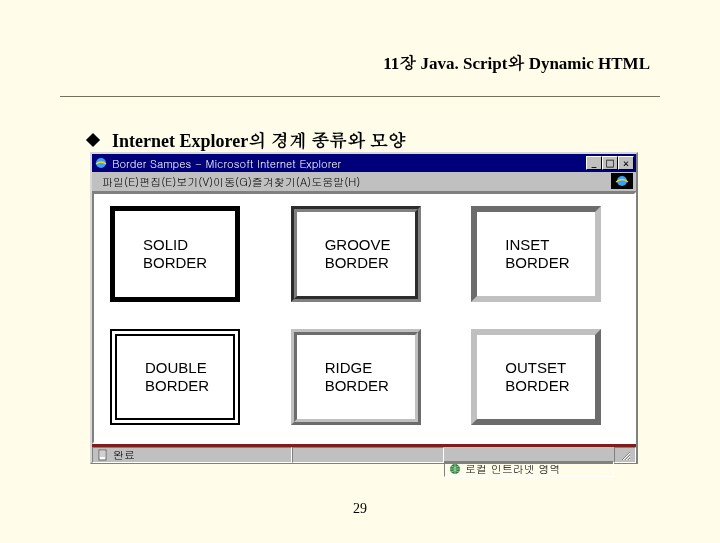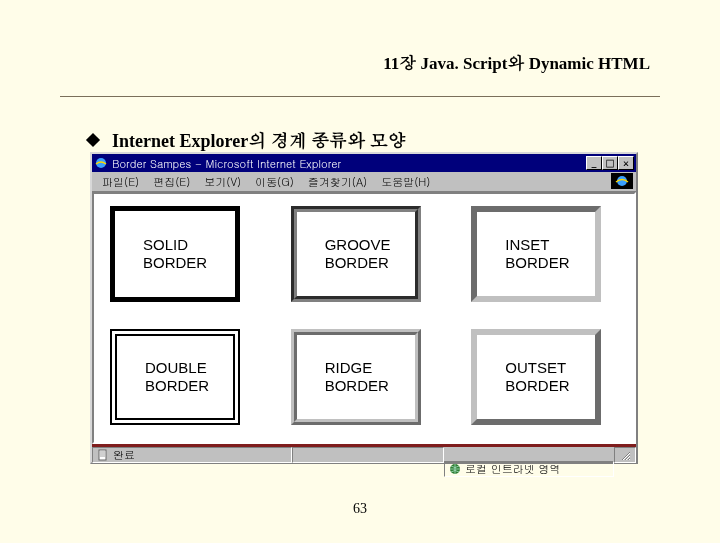--- a/index.html
+++ b/index.html
@@ -79,21 +79,20 @@
     background: #c0c0c0;
     border: 1px solid #000;
     border-top-color: #fff;
     border-left-color: #fff;
     display: flex; align-items: center; justify-content: center;
     font-size: 9px; font-weight: bold; color: #000;
     line-height: 1;
   }
   .menubar {
     display: flex;
-    gap: 14px;
     padding: 2px 10px;
     background: #c0c0c0;
     border-bottom: 1px solid #808080;
     align-items: center;
     position: relative;
   }
   .menubar-item { font-size: 11px; color: #000; }
   .menubar .e-logo {
     position: absolute;
     right: 3px;
@@ -251,15 +250,15 @@
       <div class="status-cell sc-grip">
         <svg width="12" height="12" viewBox="0 0 12 12">
           <path d="M3 11 L11 3 M6 11 L11 6 M9 11 L11 9" stroke="#808080" stroke-width="1"></path>
           <path d="M4 11 L11 4 M7 11 L11 7 M10 11 L11 10" stroke="#fff" stroke-width="1"></path>
         </svg>
       </div>
     </div>
 
   </div>
 
-  <div class="pagenum">63</div>
+  <div class="pagenum">29</div>
 
 </div>
 
 </body></html>

